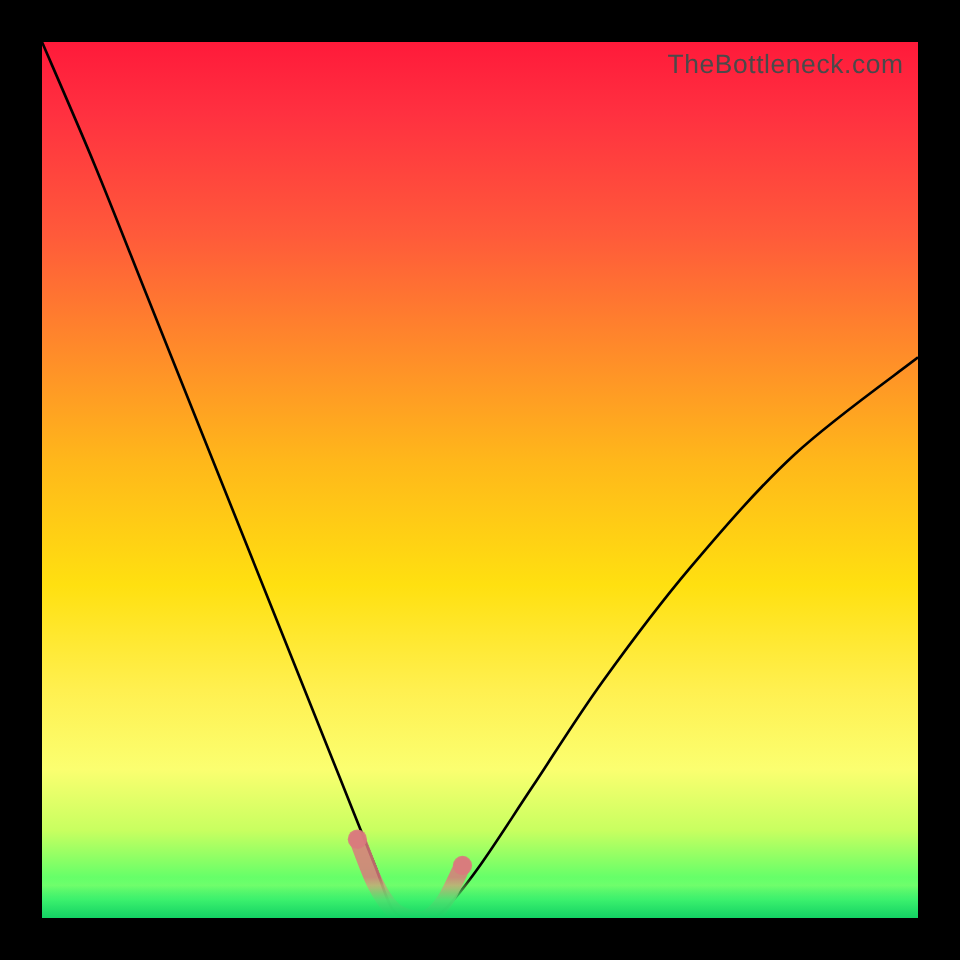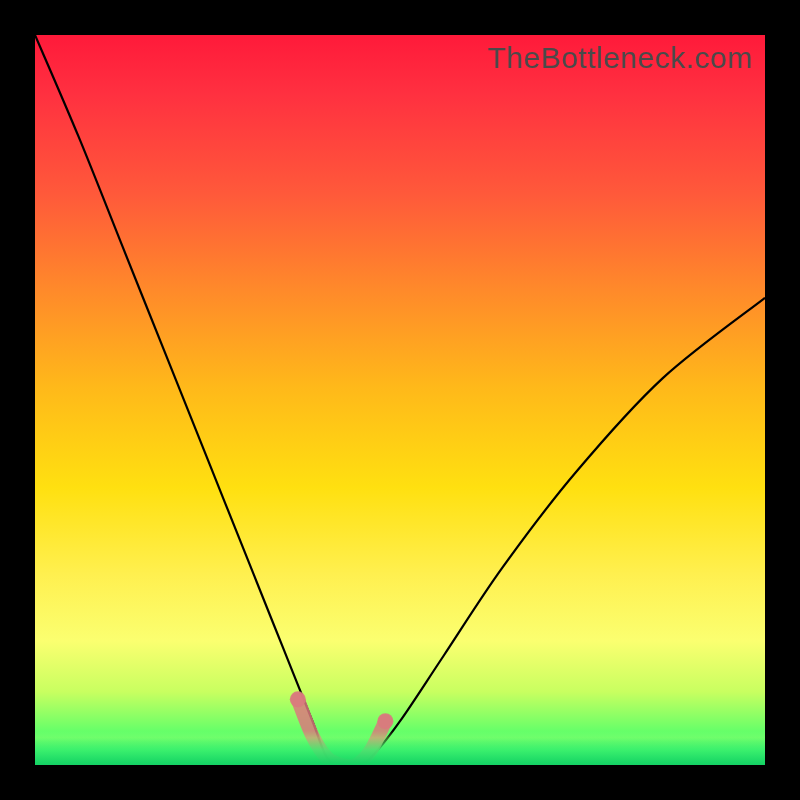--- a/index.html
+++ b/index.html
@@ -35,21 +35,21 @@
       #c8ff60 90%,
       #5aff6a 96%,
       #18e868 100%
     );
   }
   .watermark {
     position: absolute;
     top: 6px;
     right: 12px;
     color: #4a4a4a;
-    font-size: 30px;
+    font-size: 22px;
     font-weight: 500;
     letter-spacing: 0.5px;
     font-family: Arial, Helvetica, sans-serif;
   }
   svg.curve {
     position: absolute;
     left: 0;
     top: 0;
   }
   .green-band {

